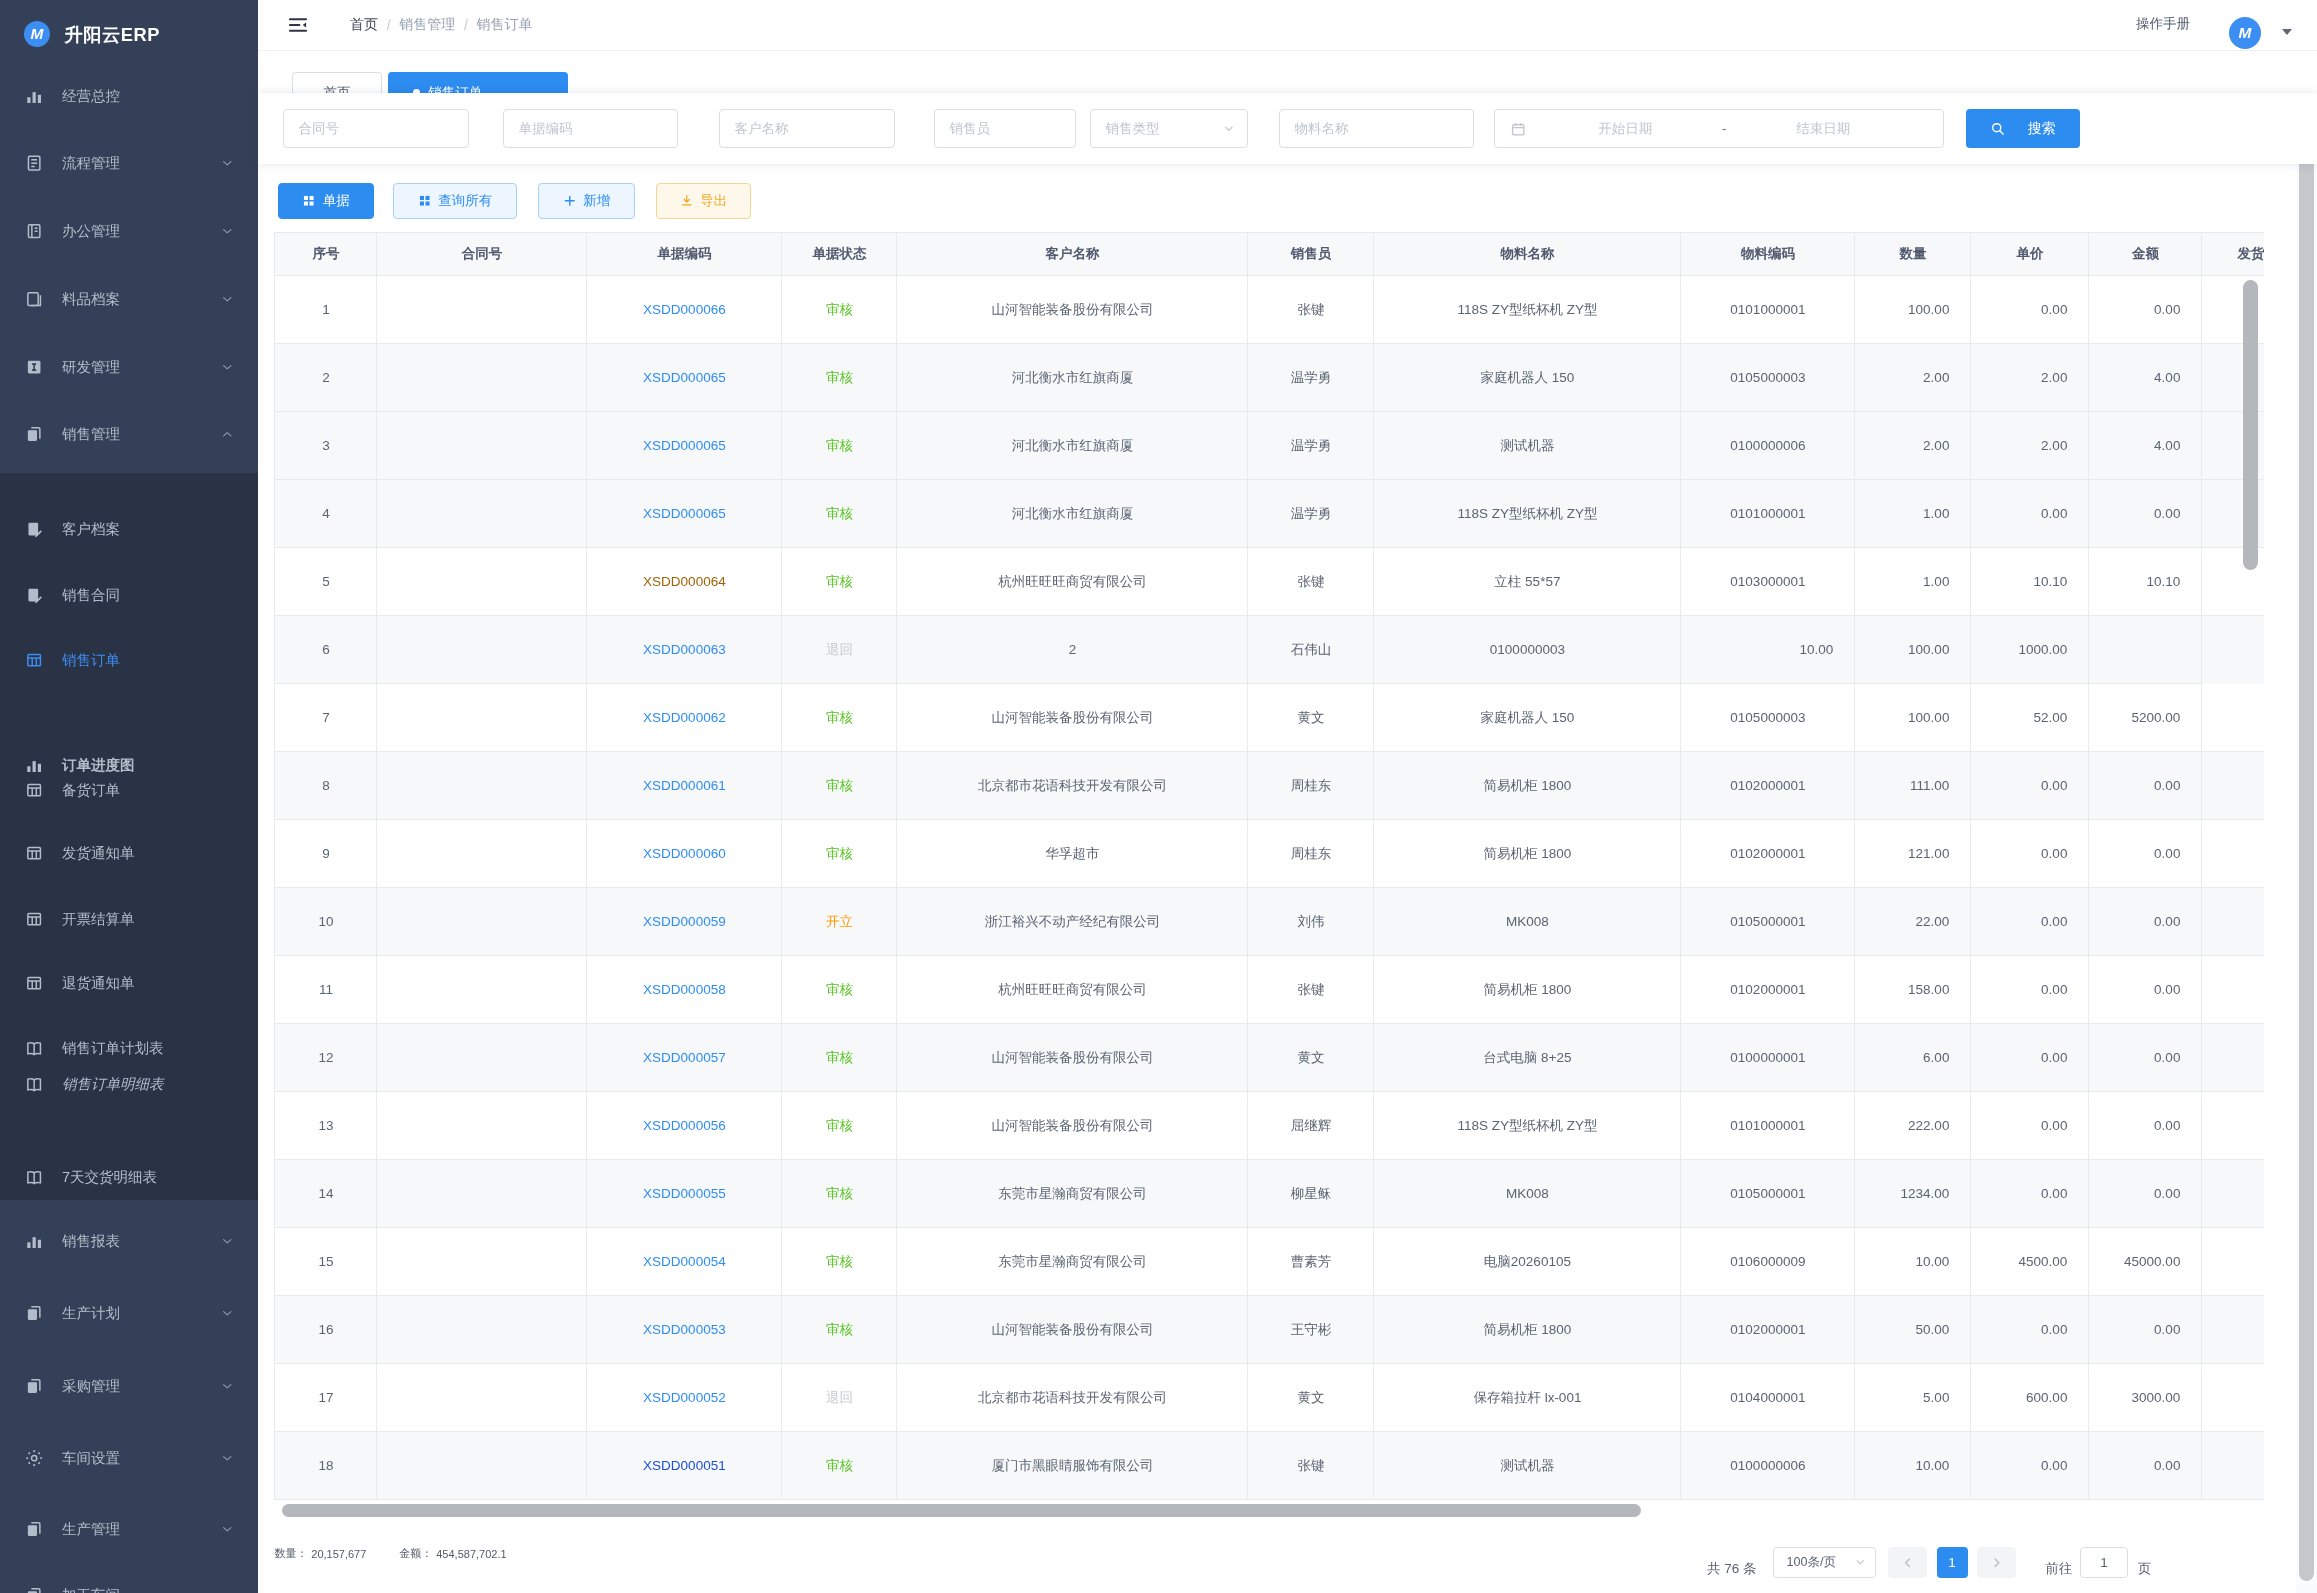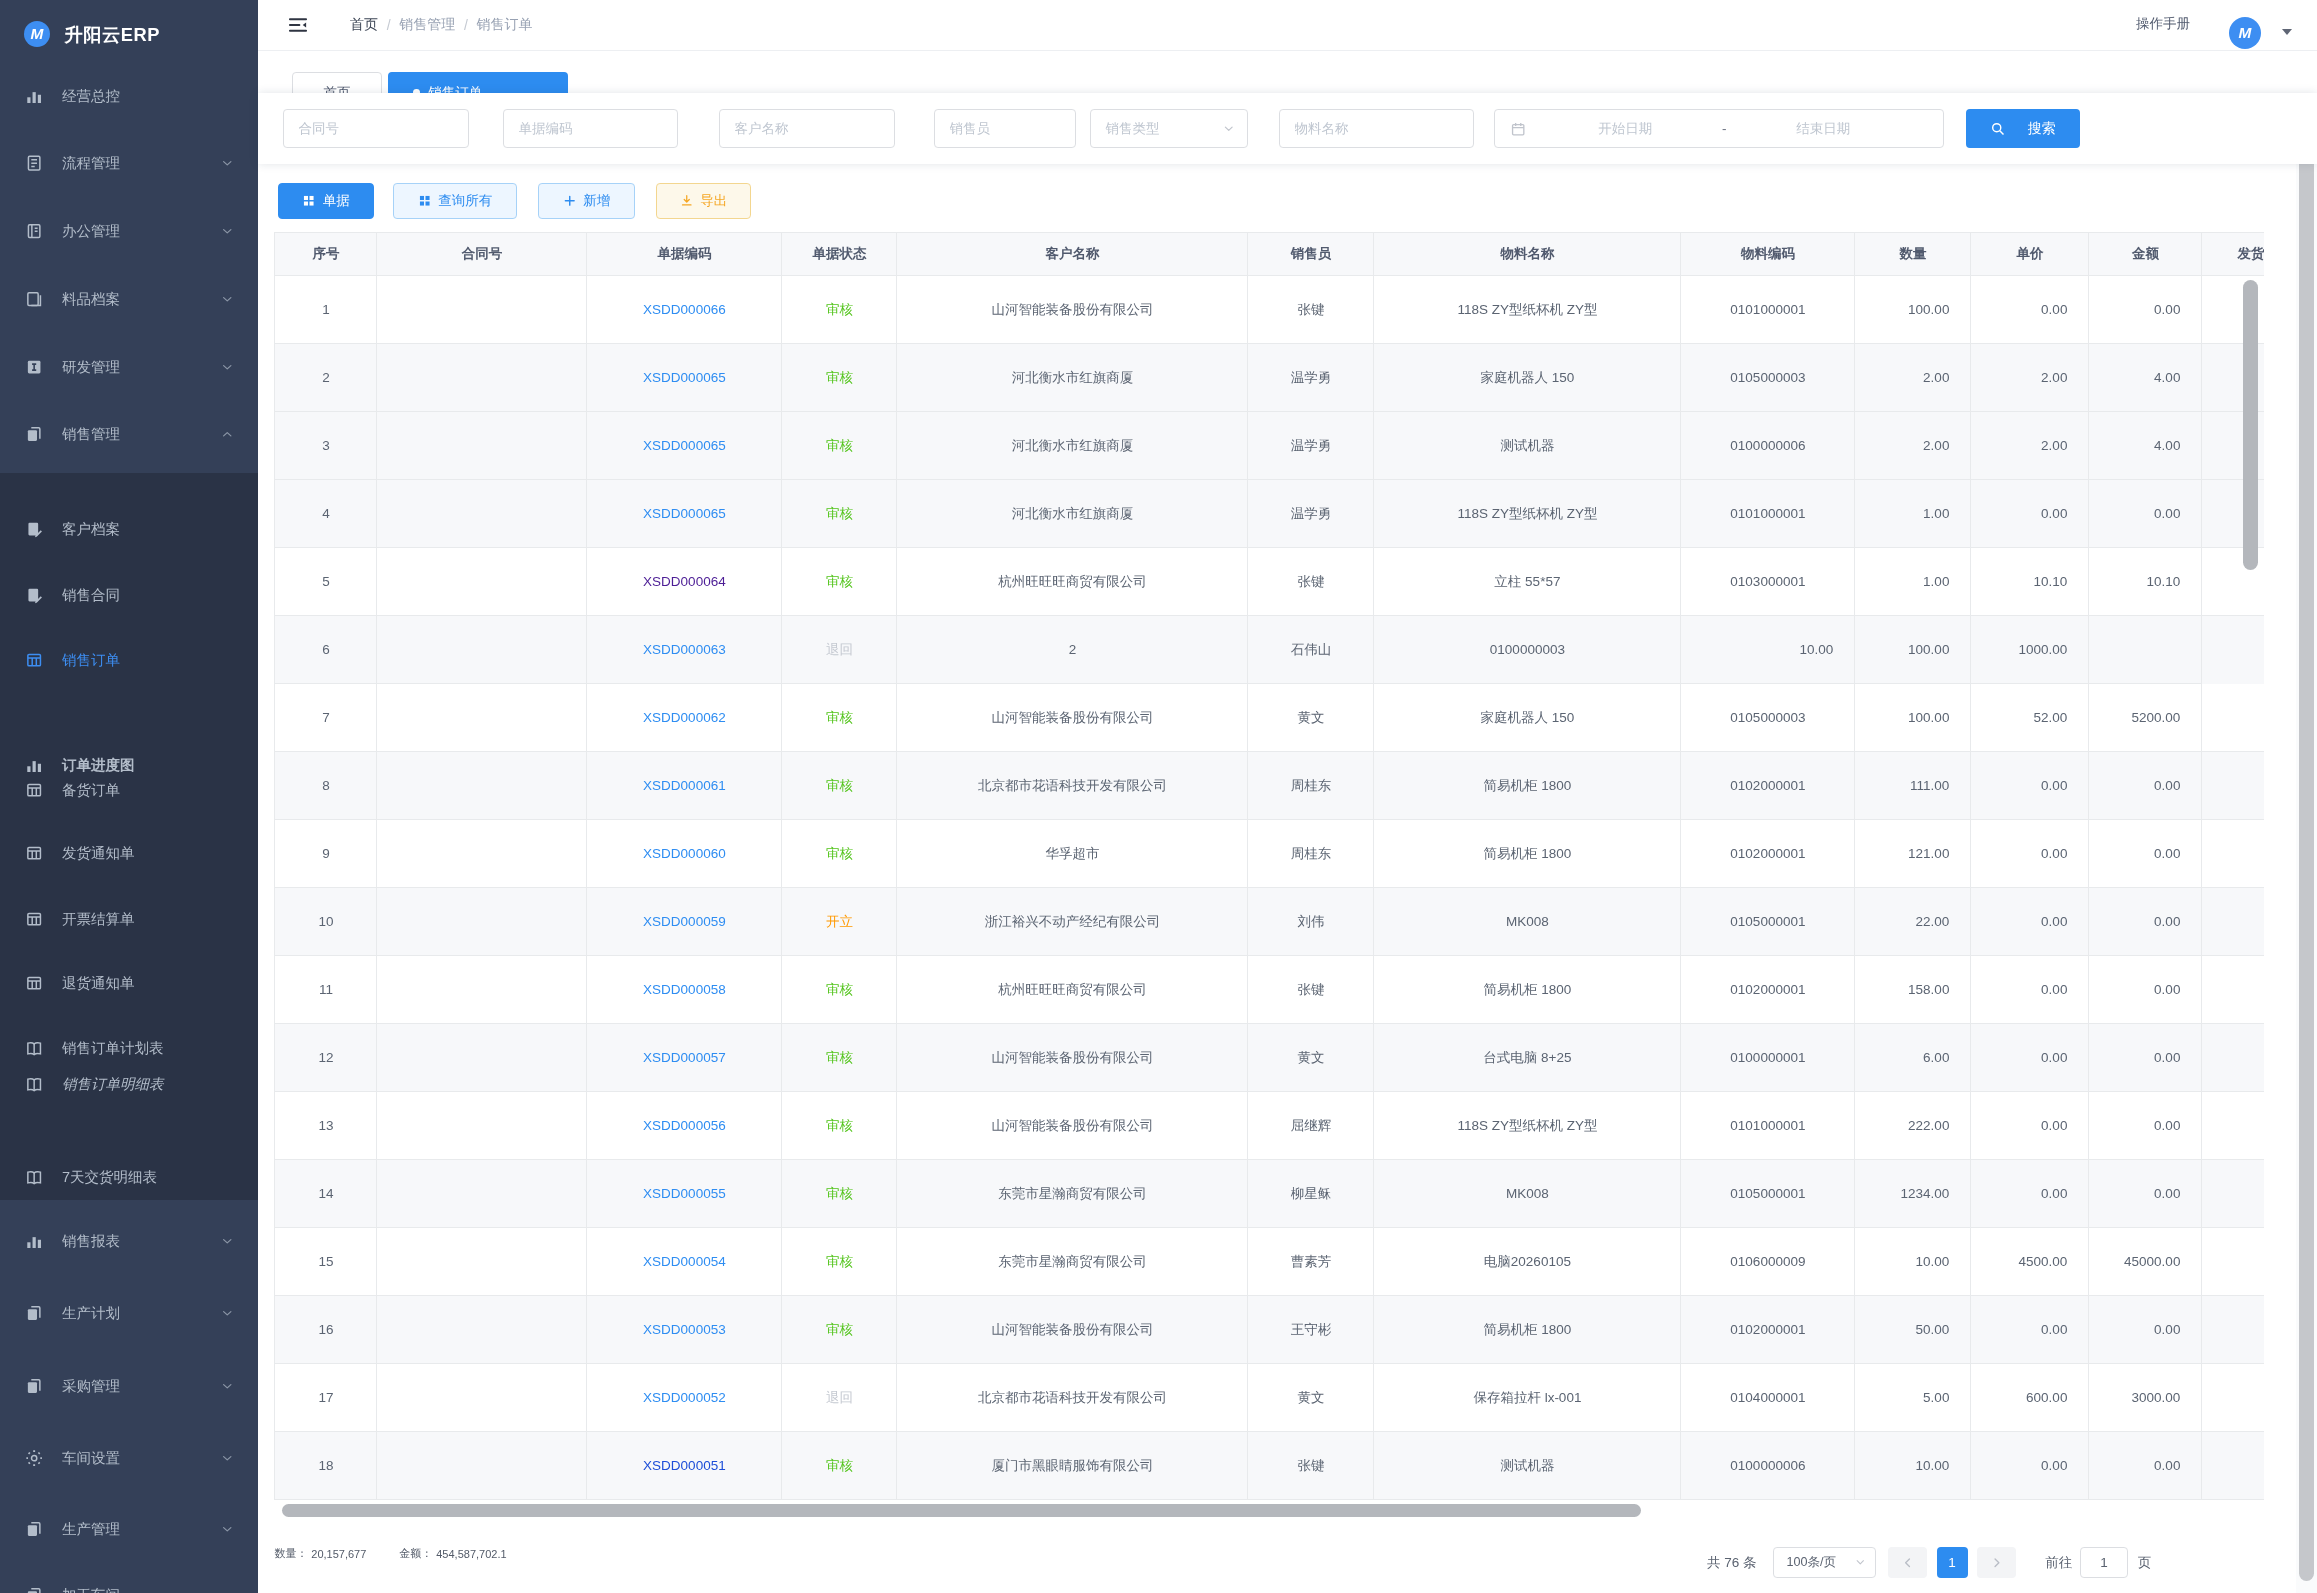--- a/index.html
+++ b/index.html
@@ -87,21 +87,21 @@
   
   .inner-vscroll{position:absolute;left:1985px;top:280px;width:14.5px;height:290px;border-radius:7.7px;background:#b4b7bc;z-index:3;cursor:pointer;}
   .hscroll{position:absolute;left:24px;top:1504px;width:1359px;height:12.6px;border-radius:6.8px;background:#b4b7bc;cursor:pointer;}
   .page-scroll-track{position:absolute;right:0;top:93px;width:21px;height:1500px;background:#fafbfc;}
   .page-scroll-thumb{position:absolute;right:2.9px;top:8.7px;width:15.4px;height:1479px;border-radius:7.7px;background:#c5c7cb;cursor:pointer;}
   
   .summary{position:absolute;left:16.4px;top:1546px;display:flex;align-items:center;font-size:11px;color:#525a68;}
   .summary .s-label{color:#525a68;}
   .summary .s-val{margin-left:3.9px;}
   .summary .s-gap{width:33px;}
-  .pagination{position:absolute;top:1547px;left:1449px;height:31px;display:flex;align-items:center;font-size:13.5px;color:#5a6270;}
+  .pagination{position:absolute;top:1547px;left:1449px;height:31px;display:flex;align-items:flex-end;font-size:13.5px;color:#5a6270;}
   .pg-total{margin-right:16.4px;}
   .pg-select{width:103px;height:31px;border:1px solid #dcdee2;border-radius:3.9px;box-sizing:border-box;display:flex;
     align-items:center;justify-content:space-between;padding:0 8.7px 0 12.6px;font-size:12.6px;color:#5a6270;cursor:pointer;margin-right:12px;}
   .pg-select .sel-chev{width:12.6px;height:12.6px;color:#c0c4cc;}
   .pg-select .sel-chev svg{width:100%;height:100%;}
   .pg-btn{width:39px;height:31px;background:#f3f4f6;border-radius:3.9px;display:flex;align-items:center;justify-content:center;color:#b9bdc6;cursor:pointer;}
   .pg-btn svg{width:13.5px;height:13.5px;}
   .pg-cur{width:31px;height:31px;background:#2d8cf0;color:#fff;border-radius:3.9px;display:flex;align-items:center;
     justify-content:center;font-size:13.5px;margin:0 9.7px;cursor:pointer;}
   .pg-next{margin-right:29px;}
@@ -482,21 +482,21 @@
           <div class="cell">118S ZY型纸杯机 ZY型</div>
           <div class="cell">0101000001</div>
           <div class="cell right">1.00</div>
           <div class="cell right">0.00</div>
           <div class="cell right">0.00</div>
           <div class="cell"></div>
         </div>
         <div class="trow brow">
           <div class="cell">5</div>
           <div class="cell"></div>
-          <div class="cell link" style="color: #4c1d95;">XSDD000064</div>
+          <div class="cell link" style="color: #a16207;">XSDD000064</div>
           <div class="cell" style="color: rgb(82, 196, 26);">审核</div>
           <div class="cell">杭州旺旺旺商贸有限公司</div>
           <div class="cell">张键</div>
           <div class="cell">立柱 55*57</div>
           <div class="cell">0103000001</div>
           <div class="cell right">1.00</div>
           <div class="cell right">10.10</div>
           <div class="cell right">10.10</div>
           <div class="cell"></div>
         </div>

